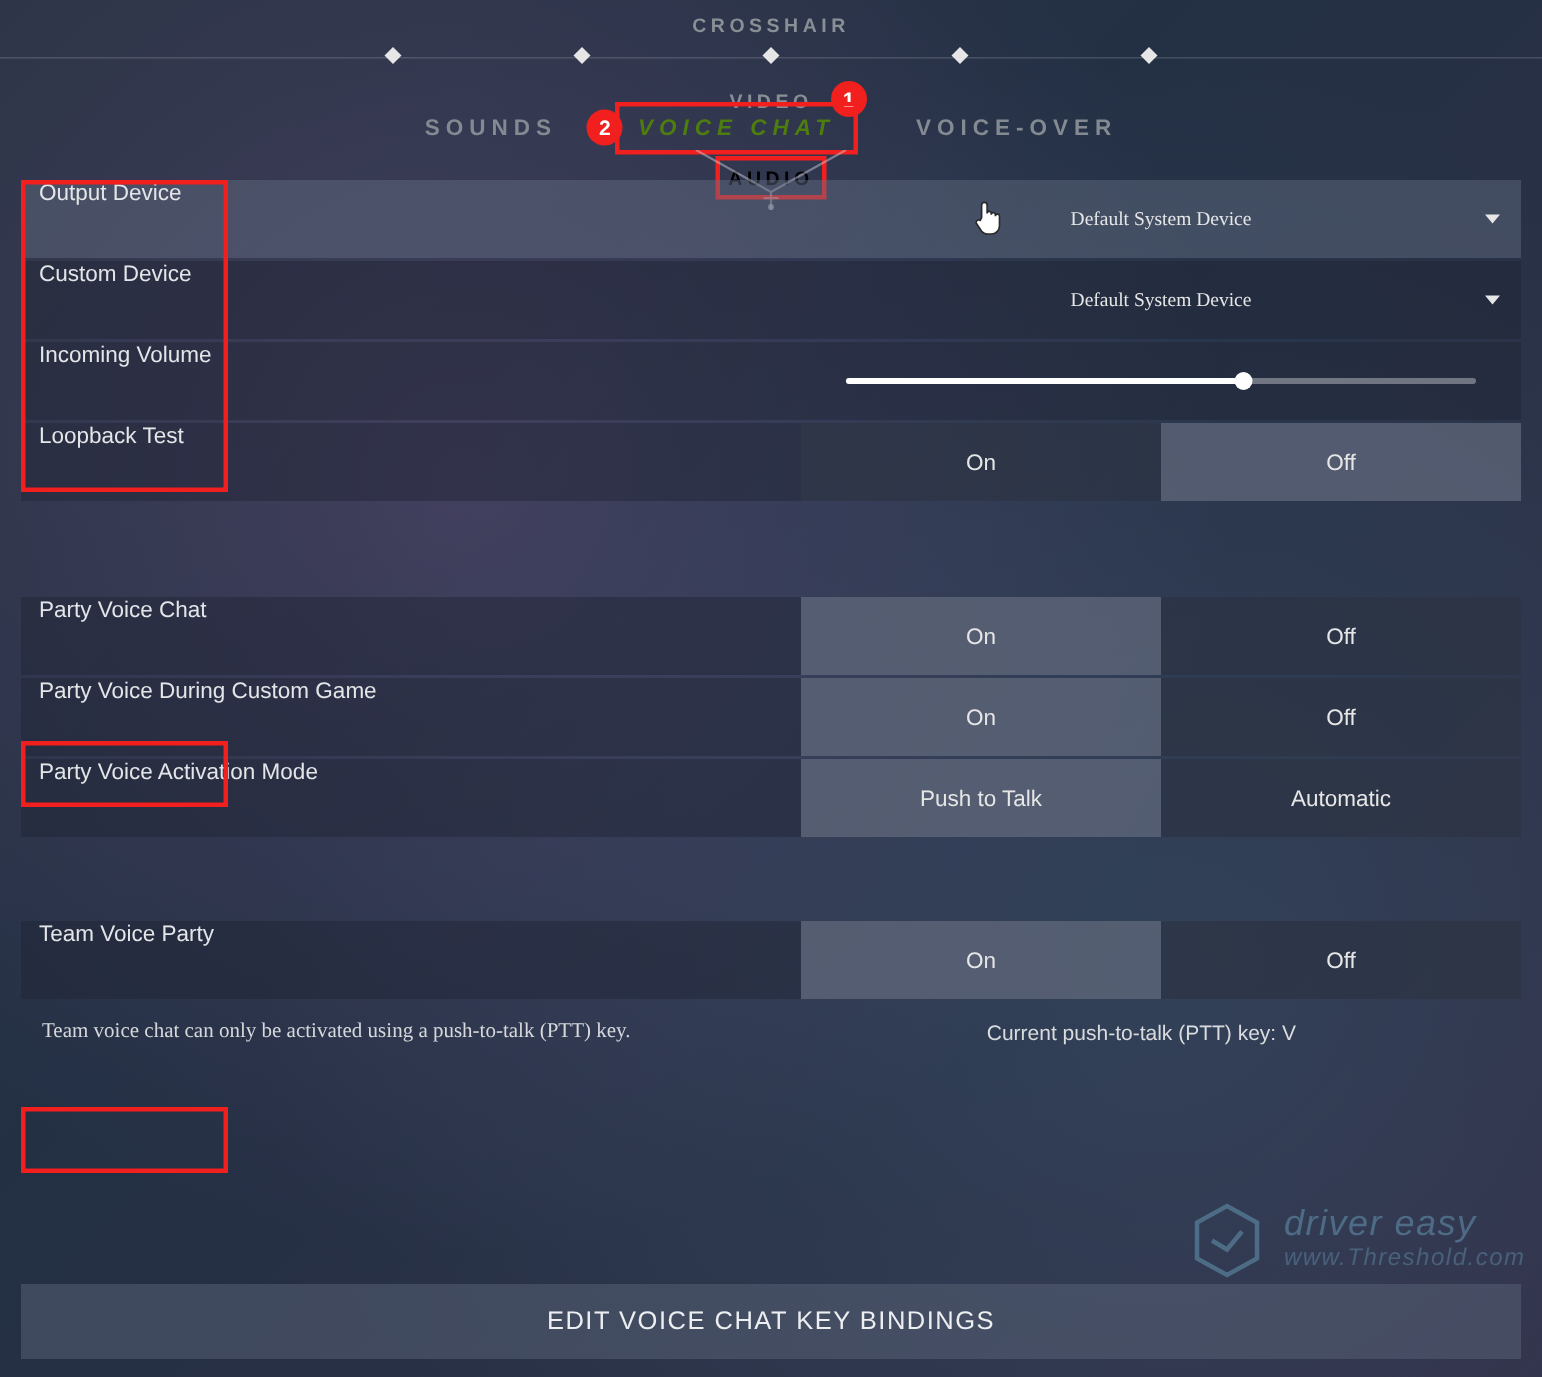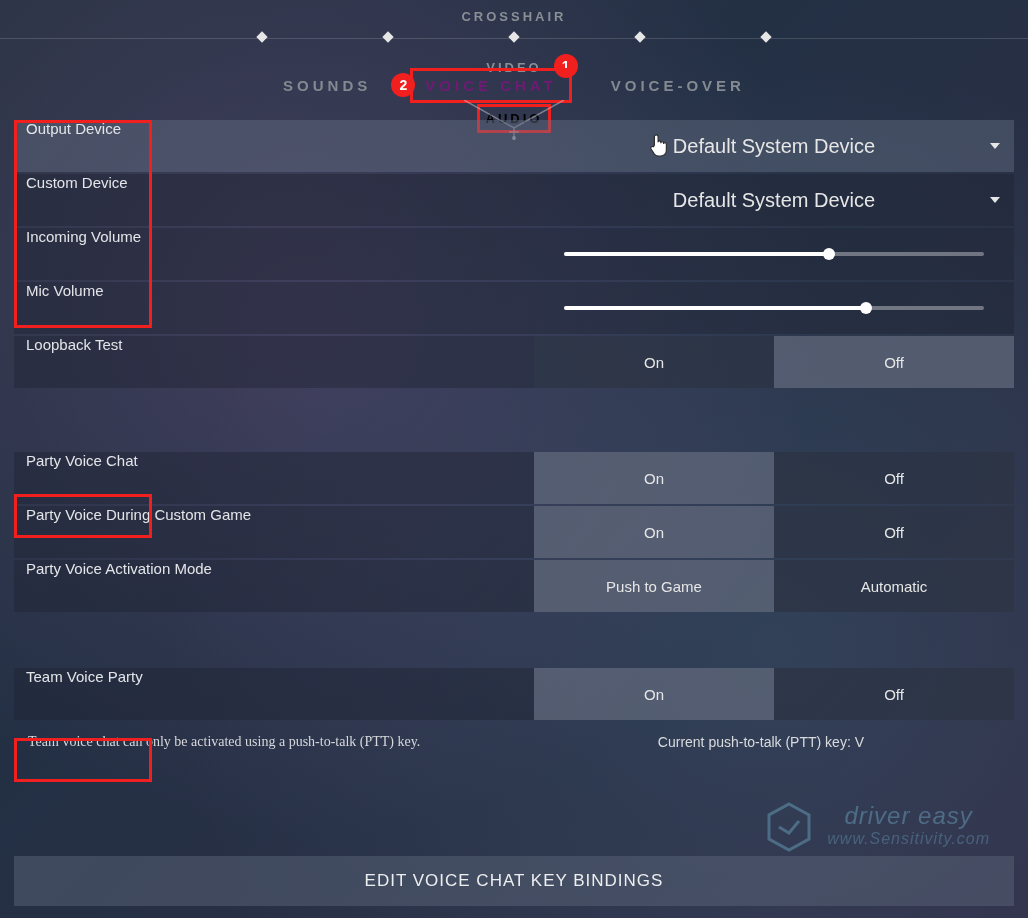--- a/index.html
+++ b/index.html
@@ -82,21 +82,21 @@
     align-items: center;
   }
   .sub-nav .sub-item {
     letter-spacing: 4px;
     font-size: 15px;
     font-weight: 700;
     color: #848a91;
     padding: 4px 10px;
     position: relative;
   }
-  .sub-nav .sub-item.active { color: #701a75; }
+  .sub-nav .sub-item.active { color: #4d7c0f; font-style: italic; }
 
   
   .deco-lines {
     position: absolute;
     left: 50%; top: 100px;
     width: 120px; height: 40px;
     transform: translateX(-50%);
     pointer-events: none;
   }
 
@@ -129,21 +129,22 @@
   }
 
   
   .dropdown {
     width: 100%;
     height: 100%;
     display: flex;
     align-items: center;
     justify-content: center;
     position: relative;
-    font-size: 20px;
+    font-size: 13px;
+    font-family: Liberation Serif, serif;
   }
   .dropdown .caret {
     position: absolute;
     right: 14px;
     width: 0; height: 0;
     border-left: 5px solid transparent;
     border-right: 5px solid transparent;
     border-top: 6px solid #e6e6e6;
   }
 
@@ -233,27 +234,27 @@
     position: absolute;
     left: 648px; top: 132px;
     width: 22px; height: 26px;
     pointer-events: none;
     z-index: 50;
   }
 
   
   .watermark {
     position: absolute;
-    right: 38px; bottom: 70px;
+    right: 11px; bottom: 70px;
     color: rgba(130,200,230,0.35);
     font-style: italic;
     font-size: 24px;
     font-weight: 500;
     letter-spacing: 1px;
-    text-align: center;
+    text-align: left;
     pointer-events: none;
   }
   .watermark .sub { font-size: 16px; display:block; color: rgba(130,200,230,0.28); }
   .watermark .hex {
     position: absolute;
     left: -60px; top: 0;
     width: 44px; height: 50px;
   }
 </style>
 </head>
@@ -319,29 +320,20 @@
   <div class="row">
     <div class="label">Incoming Volume</div>
     <div class="control">
       <div class="slider">
         <div class="fill" style="width:63%"></div>
         <div class="thumb" style="left:63%"></div>
       </div>
     </div>
   </div>
 
-  <div class="row">
-    <div class="label">Mic Volume</div>
-    <div class="control">
-      <div class="slider">
-        <div class="fill" style="width:72%"></div>
-        <div class="thumb" style="left:72%"></div>
-      </div>
-    </div>
-  </div>
 
   <div class="row">
     <div class="label">Loopback Test</div>
     <div class="control">
       <div class="toggle-pair">
         <div class="opt">On</div>
         <div class="opt selected">Off</div>
       </div>
     </div>
   </div>
@@ -366,21 +358,21 @@
         <div class="opt selected">On</div>
         <div class="opt">Off</div>
       </div>
     </div>
   </div>
 
   <div class="row">
     <div class="label">Party Voice Activation Mode</div>
     <div class="control">
       <div class="toggle-pair">
-        <div class="opt selected">Push to Game</div>
+        <div class="opt selected">Push to Talk</div>
         <div class="opt">Automatic</div>
       </div>
     </div>
   </div>
 
 
   <div class="gap-small"></div>
 
   <div class="row">
     <div class="label">Team Voice Party</div>
@@ -408,14 +400,14 @@
 <svg class="cursor-hand" viewBox="0 0 24 28">
   <path d="M7 14 V5 a2 2 0 0 1 4 0 V11 a1.5 1.5 0 0 1 3 0 V12 a1.5 1.5 0 0 1 3 0 V13 a1.5 1.5 0 0 1 3 0 V20 a6 6 0 0 1 -6 6 H11 a5 5 0 0 1 -4 -2 L3 18 a2 2 0 0 1 3 -2 Z" fill="#ffffff" stroke="#2a2a2a" stroke-width="1.2"></path>
 </svg>
 
 <div class="watermark">
   <svg class="hex" viewBox="0 0 44 50">
     <polygon points="22,2 42,13 42,37 22,48 2,37 2,13" fill="none" stroke="rgba(130,200,230,0.35)" stroke-width="3"></polygon>
     <path d="M12 25 L22 31 L32 19" fill="none" stroke="rgba(130,200,230,0.35)" stroke-width="3"></path>
   </svg>
   <span>driver easy</span>
-  <span class="sub">www.Sensitivity.com</span>
+  <span class="sub">www.Threshold.com</span>
 </div>
 
 </body></html>

